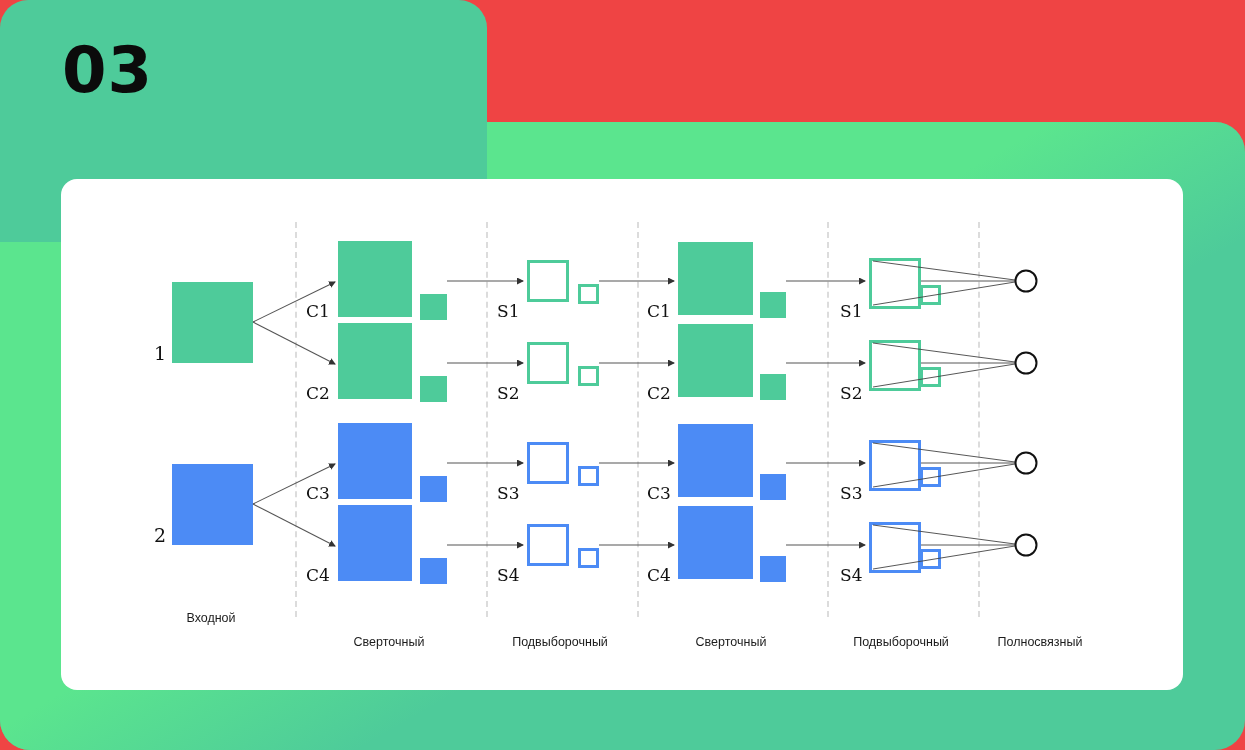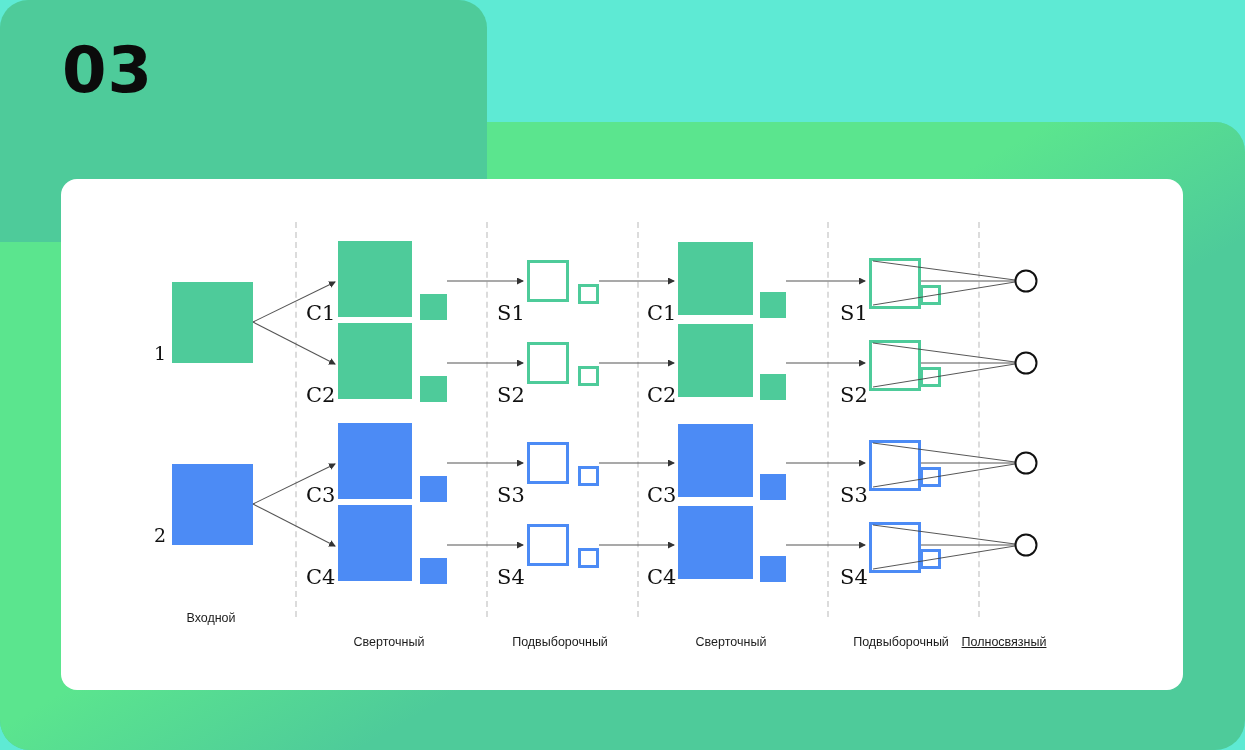--- a/index.html
+++ b/index.html
@@ -6,21 +6,21 @@
     margin: 0;
     padding: 0;
     background: #000000;
   }
   #stage {
     position: relative;
     width: 1245px;
     height: 750px;
     overflow: hidden;
     font-family: "Liberation Sans", sans-serif;
-    background: #5eead4;
+    background: #ef4444;
   }
 
   
   .bg-tab {
     position: absolute;
     left: 0;
     top: 0;
     width: 487px;
     height: 160px;
     background: #4ECB9A;
@@ -122,21 +122,21 @@
     box-sizing: border-box;
   }
   .hollow.blue {
     border-color: #4C8BF5;
   }
 
   
   .lbl {
     position: absolute;
     font-family: "DejaVu Serif", serif;
-    font-size: 21px;
+    font-size: 17px;
     color: #111111;
     white-space: nowrap;
   }
   .input-num {
     position: absolute;
     font-family: "DejaVu Serif", serif;
     font-size: 19px;
     color: #111111;
   }
   .col-label {
@@ -303,17 +303,17 @@
           <circle cx="965" cy="284" r="10.5"></circle>
           <circle cx="965" cy="366" r="10.5"></circle>
         </g>
       </svg>
 
       <div class="col-label" style="left:150px; top:432px;">Входной</div>
       <div class="col-label" style="left:328px; top:456px;">Сверточный</div>
       <div class="col-label" style="left:499px; top:456px;">Подвыборочный</div>
       <div class="col-label" style="left:670px; top:456px;">Сверточный</div>
       <div class="col-label" style="left:840px; top:456px;">Подвыборочный</div>
-      <div class="col-label" style="left:943px; top:456px;text-decoration:underline;">Полносвязный</div>
+      <div class="col-label" style="left:979px; top:456px;">Полносвязный</div>
 
     </div>
   </div>
 </div>
 
 </body></html>

